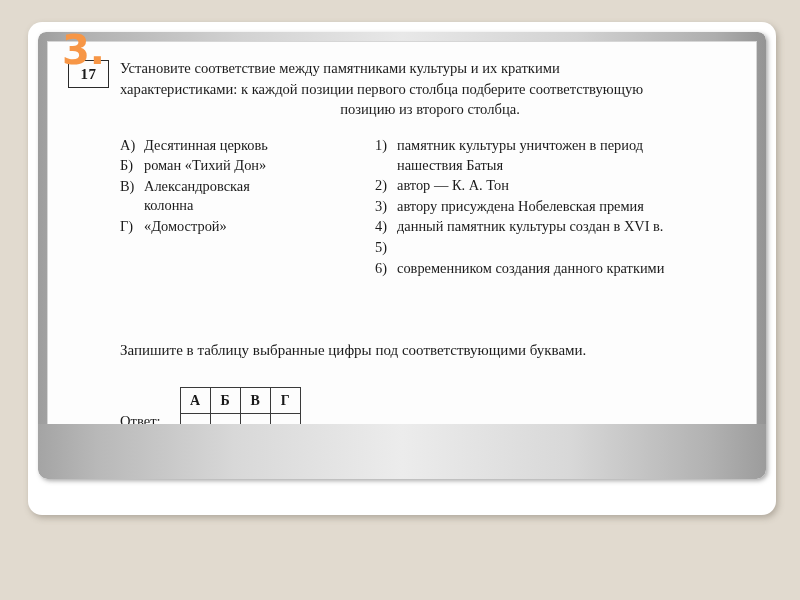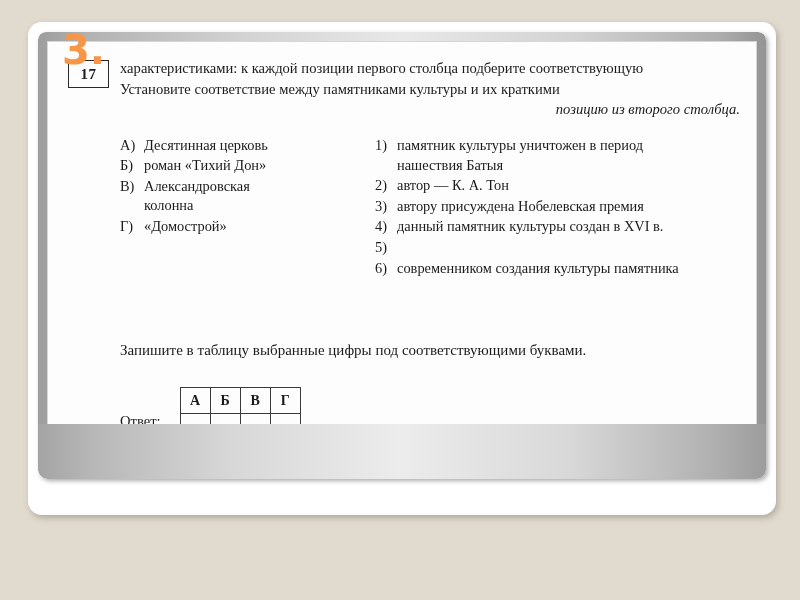--- a/index.html
+++ b/index.html
@@ -83,21 +83,21 @@
   #task-prompt {
     position: absolute;
     left: 72px;
     top: 16px;
     width: 620px;
     font-size: 14.6px;
     line-height: 20.5px;
     text-align: justify;
     text-justify: inter-word;
   }
-  #task-prompt .lastline { text-align: right; font-style: italic; }
+  #task-prompt .lastline { text-align: center; }
 
   
   #col-left {
     position: absolute;
     left: 72px;
     top: 94px;
     width: 243px;
   }
   #col-right {
     position: absolute;
@@ -205,22 +205,22 @@
     <div id="image-frame"></div>
 
     <div id="paper">
       <div class="paper-inner">
 
         <div id="task-number-box">
           <span>17</span>
         </div>
 
         <div id="task-prompt">
+          <div>Установите соответствие между памятниками культуры и их краткими</div>
           <div>характеристиками: к каждой позиции первого столбца подберите соответствующую</div>
-          <div>Установите соответствие между памятниками культуры и их краткими</div>
           <div class="lastline">позицию из второго столбца.</div>
         </div>
 
         <div id="col-left">
 
           <div class="pair-row">
             <span class="pair-key">А)</span>
             <span class="pair-val">Десятинная церковь</span>
           </div>
           <div class="pair-row">
@@ -268,21 +268,21 @@
           <div class="char-row">
             <span class="char-key">5)</span>
             <span class="char-val">
               <br>
             </span>
           </div>
 
           <div class="char-row">
             <span class="char-key">6)</span>
             <span class="char-val">
-              <span>современником создания культуры памятника</span><br>
+              <span>современником создания данного краткими</span><br>
             </span>
           </div>
         </div>
 
         <div id="write-instruction">Запишите в таблицу выбранные цифры под соответствующими буквами.</div>
 
         <div id="answer-block">
           <div id="answer-label">Ответ:</div>
           <table id="answer-table">
             <tbody>

